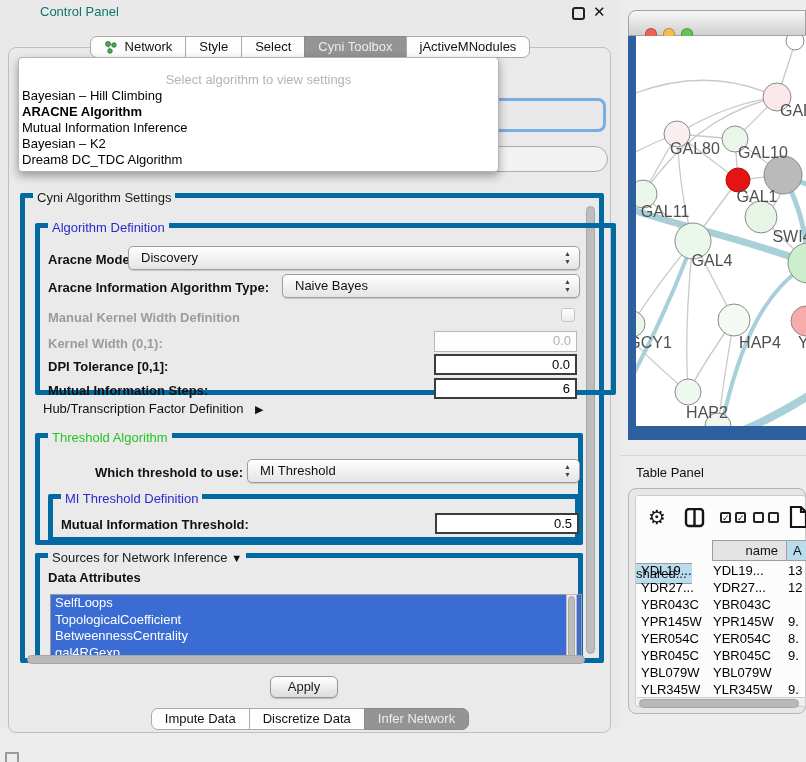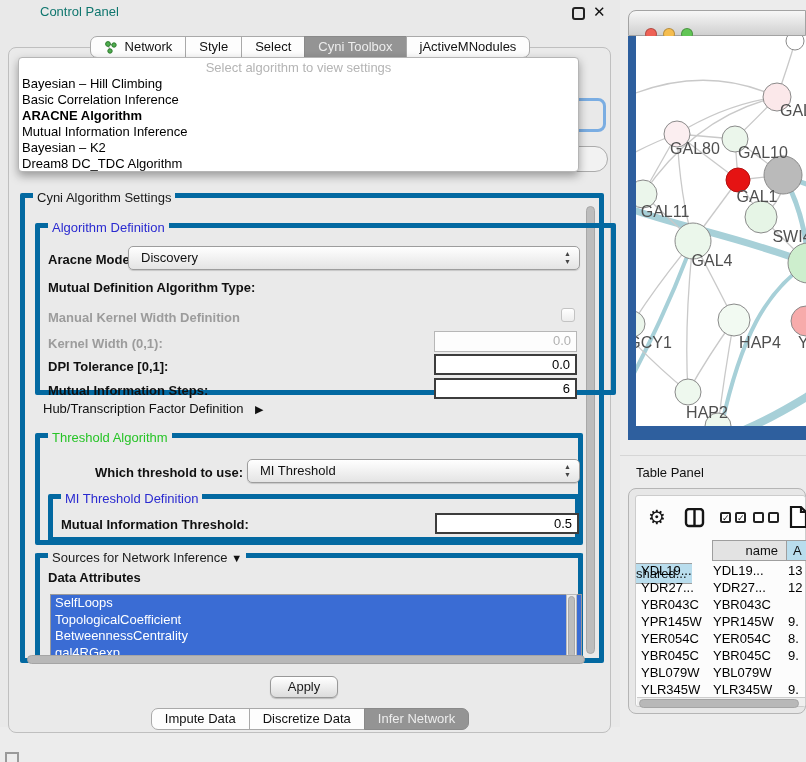--- a/index.html
+++ b/index.html
@@ -27,22 +27,22 @@
   .tab:last-child { border-top-right-radius:7px; border-bottom-right-radius:7px; }
   .tab.selected { background:#949494; color:#ededed; border-color:#8a8a8a; }
 
   
   #combo-focus { left:66px; top:98px; width:540px; height:34px; border:3px solid #7aade2;
     border-radius:8px; background:#e9e9e9; z-index:1; }
   #combo-under { left:62px; top:146px; width:546px; height:26px; border:1px solid #ababab;
     border-radius:13px; background:#f2f2f2; z-index:1; color:#9a9a9a; line-height:24px; padding-left:22px; }
 
   
-  #algo-popup { left:18px; top:57px; width:561px; height:115px; background:#ffffff;
-    border:1px solid #b5b5b5; border-radius:4px; box-shadow:0 4px 10px rgba(0,0,0,.35); z-index:5; padding-top:2px; }
+  #algo-popup { left:18px; top:57px; width:481px; height:115px; background:#ffffff;
+    border:1px solid #b5b5b5; border-radius:4px; box-shadow:0 4px 10px rgba(0,0,0,.35); z-index:5; padding-top:14px; }
   #algo-popup .ph { text-align:center; color:#b4b4b4; height:16px; line-height:15px; }
   #algo-popup .item { height:16px; line-height:16px; padding-left:3px; color:#000; }
   #algo-popup .item.sel-bold { font-weight:bold; }
 
   
   .group { position:absolute; border:5px solid #0369a1; border-radius:2px; }
   .legend { position:absolute; top:-8px; left:8px; background:#eaeaea; padding:0 4px;
     font-size:13px; white-space:nowrap; }
   .leg-blue { color:#2a2ad0; } .leg-green { color:#27c427; }
 
@@ -145,41 +145,44 @@
       <span>jActiveMNodules</span>
     </div>
   </div>
 
   <div class="abs" id="combo-focus"></div>
   <div class="abs" id="combo-under">galFiltered.sif default node</div>
 
   <div class="abs" id="algo-popup">
     <div class="ph">Select algorithm to view settings</div>
     <div class="item">Bayesian – Hill Climbing</div>
-    <div class="item">Basic Correlation Inference</div>
     <div class="item sel-bold">ARACNE Algorithm</div>
     <div class="item">Mutual Information Inference</div>
     <div class="item">Bayesian – K2</div>
     <div class="item">Dream8 DC_TDC Algorithm</div>
   </div>
 
   <div class="group" id="settings-group">
     <span class="legend">Cyni Algorithm Settings</span>
     <div class="vthumb" style="right:4px; top:8px; width:9px; height:448px;"></div>
 
     <div class="group" style="left:10px; top:25px; width:581px; height:172px;">
       <span class="legend leg-blue">Algorithm Definition</span>
 
       <span class="blabel" style="left:8px; top:24px;">Aracne Mode:</span>
       <div class="combo" style="left:88px; top:18px; width:452px;">
         <span>Discovery</span>
         <span class="stepper">▲<br>▼</span>
       </div>
 
-      <span class="blabel" style="left:8px; top:52px;">Mutual Definition Algorithm Type:</span>
+      <span class="blabel" style="left:8px; top:52px;">Aracne Information Algorithm Type:</span>
+      <div class="combo" style="left:242px; top:46px; width:298px;">
+        <span>Naive Bayes</span>
+        <span class="stepper">▲<br>▼</span>
+      </div>
 
       <span class="glabel" style="left:8px; top:82px;">Manual Kernel Width Definition</span>
       <div class="checkbox" style="left:521px; top:80px;"></div>
 
       <span class="glabel" style="left:8px; top:108px;">Kernel Width (0,1):</span>
       <div class="field dim" style="left:394px; top:103px; width:143px;">0.0</div>
 
       <span class="blabel" style="left:8px; top:131px;">DPI Tolerance [0,1]:</span>
       <div class="field" style="left:394px; top:126px; width:143px;">0.0</div>
 

